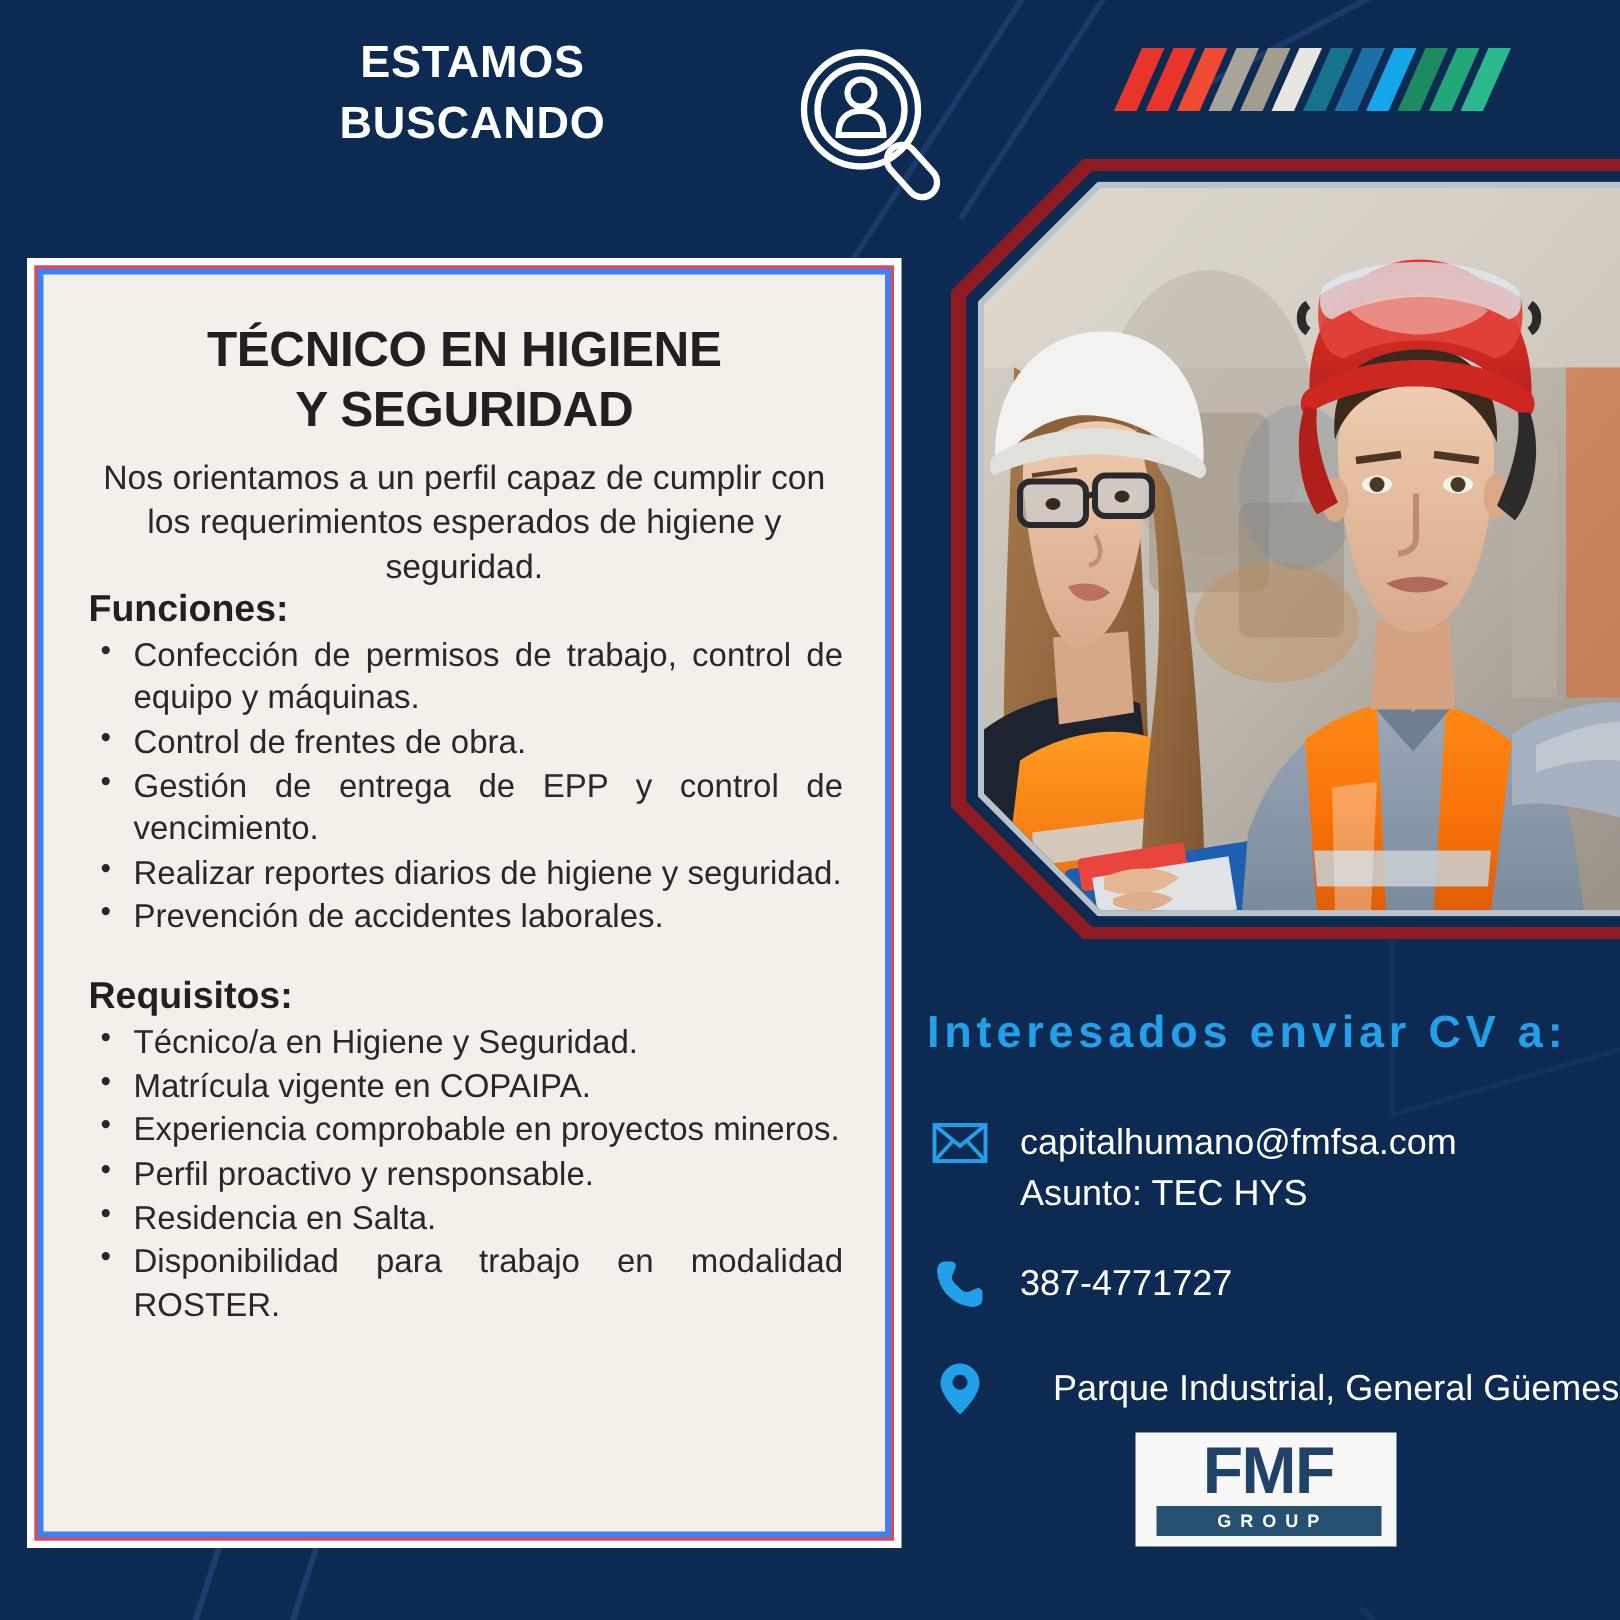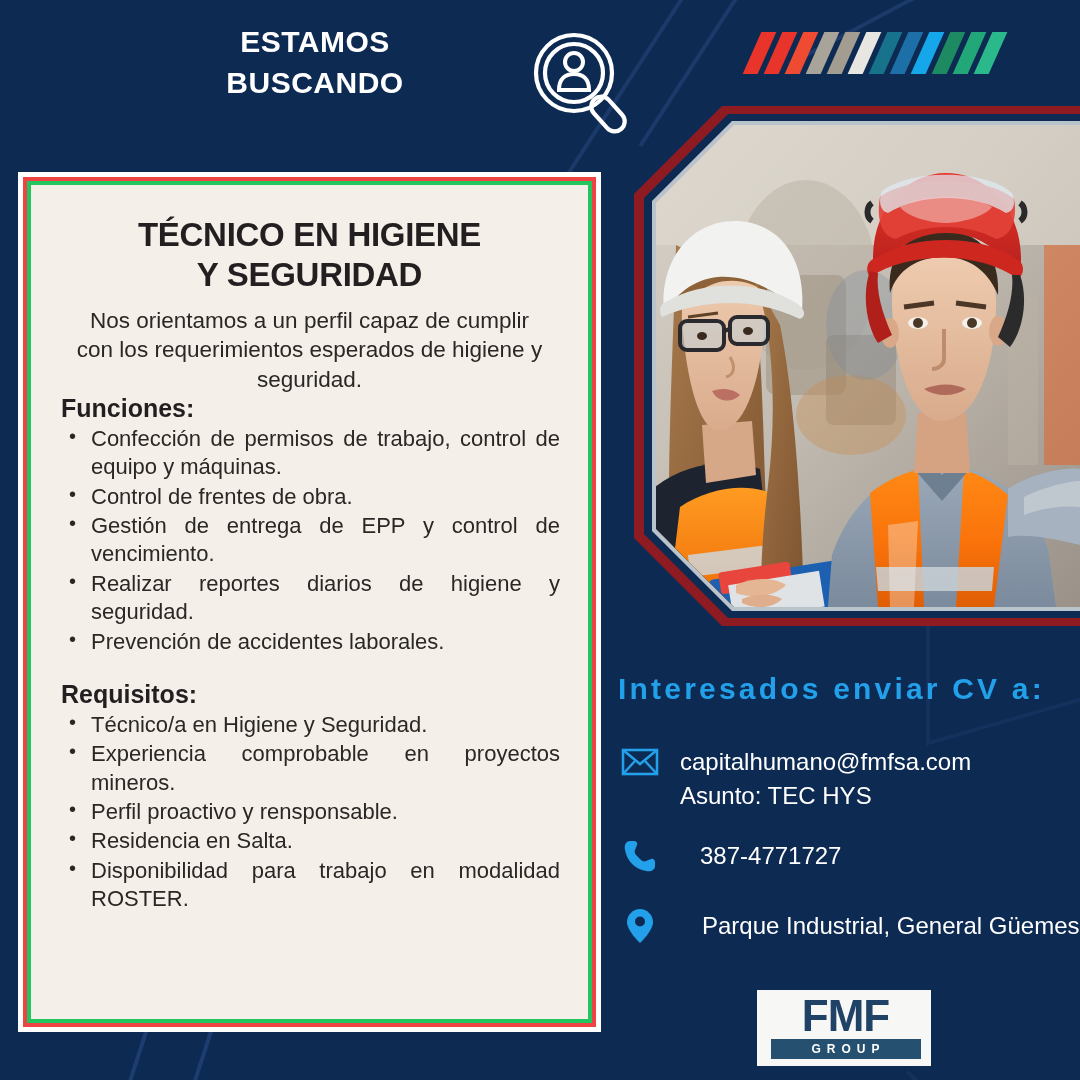--- a/index.html
+++ b/index.html
@@ -143,24 +143,24 @@
     top: 172px;
     width: 583px;
     height: 860px;
     background: #ffffff;
     padding: 5px;
     box-sizing: border-box;
   }
   .card-ring {
     width: 100%;
     height: 100%;
-    border: 4px solid #ef4444;
+    border: 2px solid #ef4444;
     box-sizing: border-box;
     padding: 4px;
-    background: #22c55e;
+    background: #3b82f6;
   }
   .card-inner {
     width: 100%;
     height: 100%;
     background: #f4efe9;
     box-sizing: border-box;
     padding: 22px 28px 14px 28px;
     overflow: hidden;
   }
 
@@ -281,38 +281,37 @@
     align-items: center;
     justify-content: center;
   }
   .contact-row .ctext {
     color: #ffffff;
     font-size: 24px;
     line-height: 1.42;
     padding-top: 3px;
   }
   .row-email    { left: 620px; top: 742px; }
-  .row-phone    { left: 620px; top: 836px; gap: 20px; }
+  .row-phone    { left: 620px; top: 836px; }
   .row-location { left: 620px; top: 906px; gap: 22px; }
 
   
   .logo {
     position: absolute;
     left: 757px;
     top: 955px;
     width: 174px;
     height: 76px;
     background: #f7f7f5;
     display: flex;
     flex-direction: column;
     align-items: center;
     justify-content: center;
     padding: 6px 0 7px 3px;
     box-sizing: border-box;
-    margin-top: 35px;
   }
   .logo-fmf {
     color: #1f4266;
     font-size: 44px;
     font-weight: bold;
     line-height: 0.9;
     letter-spacing: -1px;
     font-family: "Liberation Sans", sans-serif;
   }
   .logo-group {
@@ -399,20 +398,21 @@
             <li>Gestión de entrega de EPP y control de vencimiento.</li>
             <li>Realizar reportes diarios de higiene y seguridad.</li>
             <li>Prevención de accidentes laborales.</li>
           </ul>
         </div>
 
         <div class="section req-section">
           <div class="section-heading">Requisitos:</div>
           <ul class="bullets">
             <li>Técnico/a en Higiene y Seguridad.</li>
+            <li>Matrícula vigente en COPAIPA.</li>
             <li>Experiencia comprobable en proyectos mineros.</li>
             <li>Perfil proactivo y rensponsable.</li>
             <li>Residencia en Salta.</li>
             <li>Disponibilidad para trabajo en modalidad ROSTER.</li>
           </ul>
         </div>
 
       </div>
     </div>
   </div>

